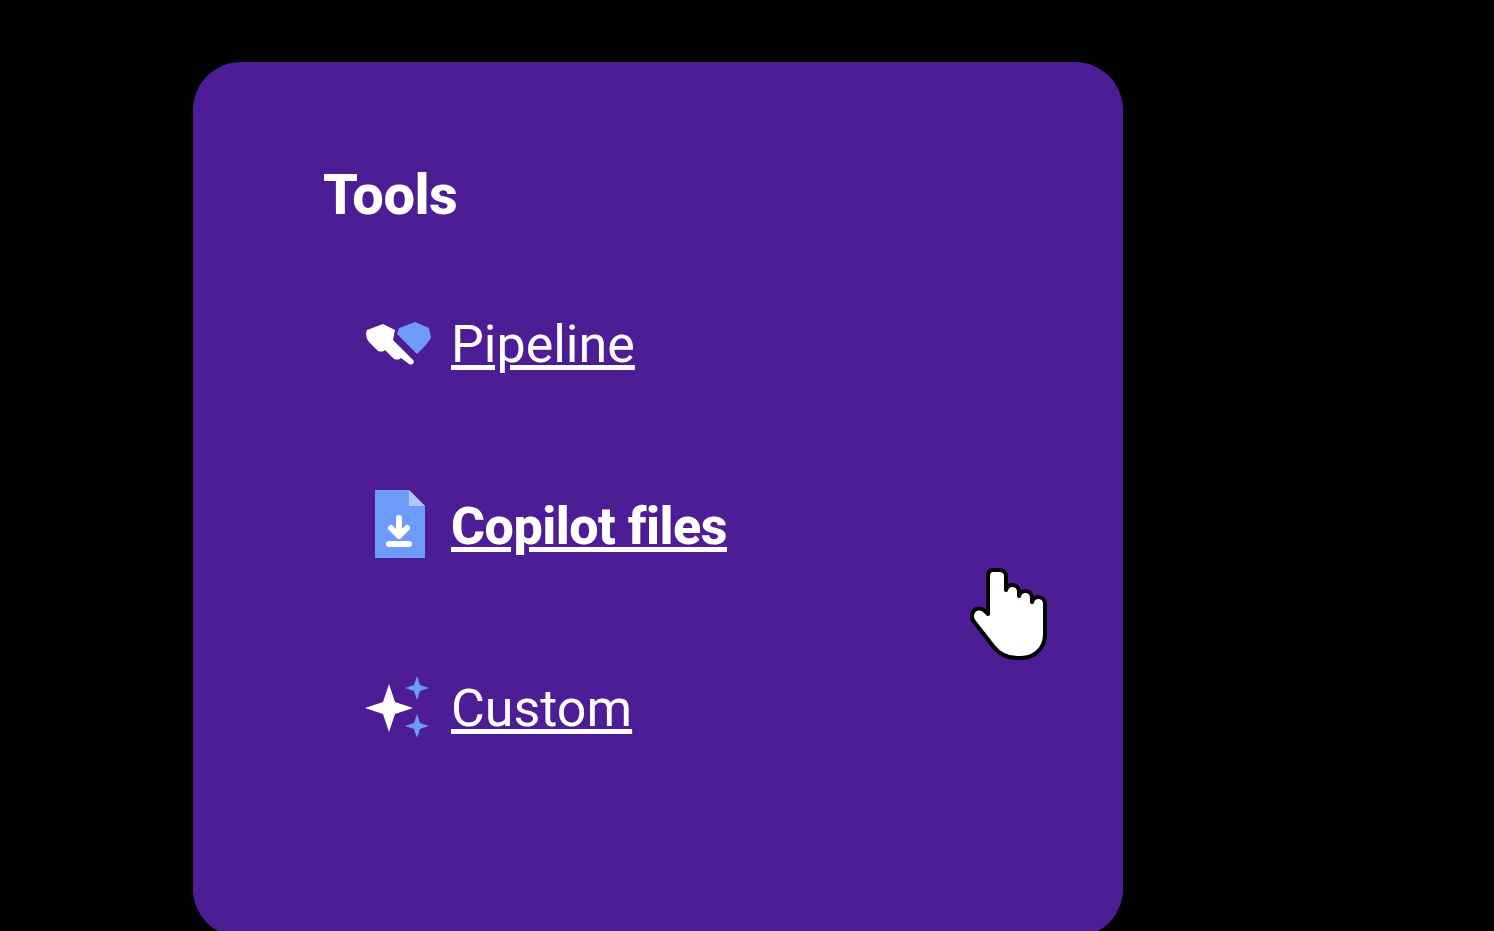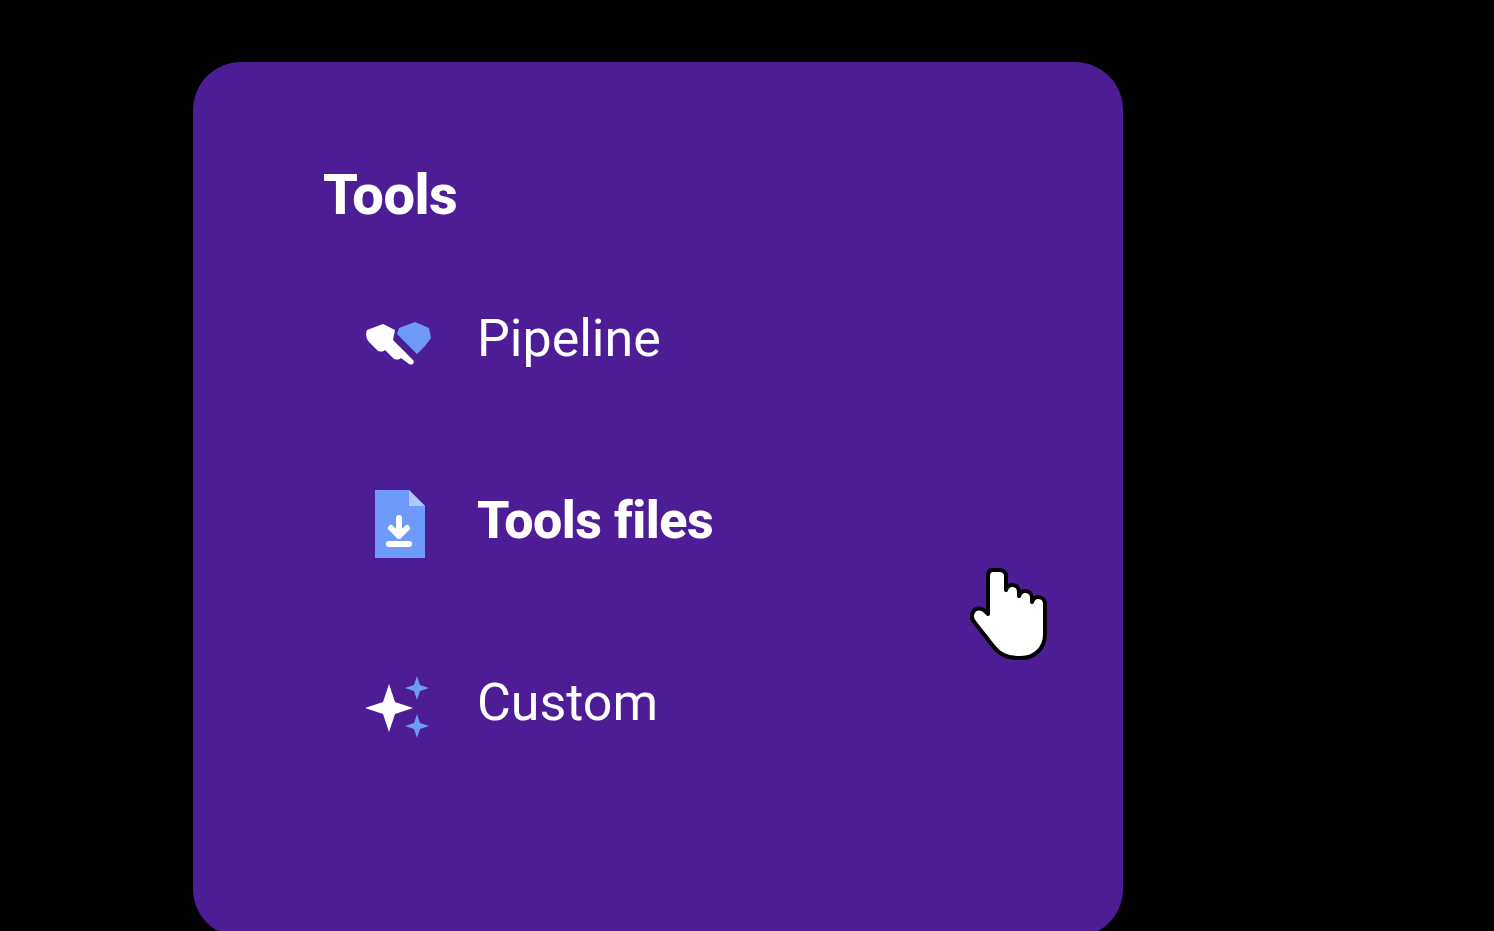--- a/index.html
+++ b/index.html
@@ -34,22 +34,24 @@
       color: #ffffff;
     }
     .menu-list {
       display: flex;
       flex-direction: column;
       gap: 110px;
       padding-left: 40px;
     }
     .menu-item {
       display: flex;
-      gap: 42px;
+      align-items: center;
+      gap: 16px;
       cursor: pointer;
+      text-decoration: underline;
     }
     .menu-item .icon-wrap {
       width: 72px;
       height: 72px;
       display: flex;
       align-items: center;
       justify-content: center;
       flex-shrink: 0;
     }
     .menu-item .label {
@@ -89,21 +91,21 @@
 
     <div class="menu-item hovered">
       <span class="icon-wrap">
         <svg width="60" height="72" viewBox="0 0 60 72">
           <path d="M6 0 L40 0 L56 16 L56 68 L6 68 Z" fill="#6E9BF9"></path>
           <path d="M40 0 L40 16 L56 16 Z" fill="#AFC9FC"></path>
           <path d="M30 28 L30 46 M30 46 L22 38 M30 46 L38 38" stroke="#ffffff" stroke-width="6" stroke-linecap="round" stroke-linejoin="round" fill="none"></path>
           <line x1="20" y1="54" x2="40" y2="54" stroke="#ffffff" stroke-width="6" stroke-linecap="round"></line>
         </svg>
       </span>
-      <span class="label">Tools files</span>
+      <span class="label">Copilot files</span>
     </div>
 
     <div class="menu-item">
       <span class="icon-wrap">
         <svg width="72" height="72" viewBox="0 0 72 72">
           <path d="M26 12 L32 30 L50 36 L32 42 L26 60 L20 42 L2 36 L20 30 Z" fill="#ffffff"></path>
           <path d="M54 4 L57 13 L66 16 L57 19 L54 28 L51 19 L42 16 L51 13 Z" fill="#6E9BF9"></path>
           <path d="M54 42 L57 51 L66 54 L57 57 L54 66 L51 57 L42 54 L51 51 Z" fill="#6E9BF9"></path>
         </svg>
       </span>

